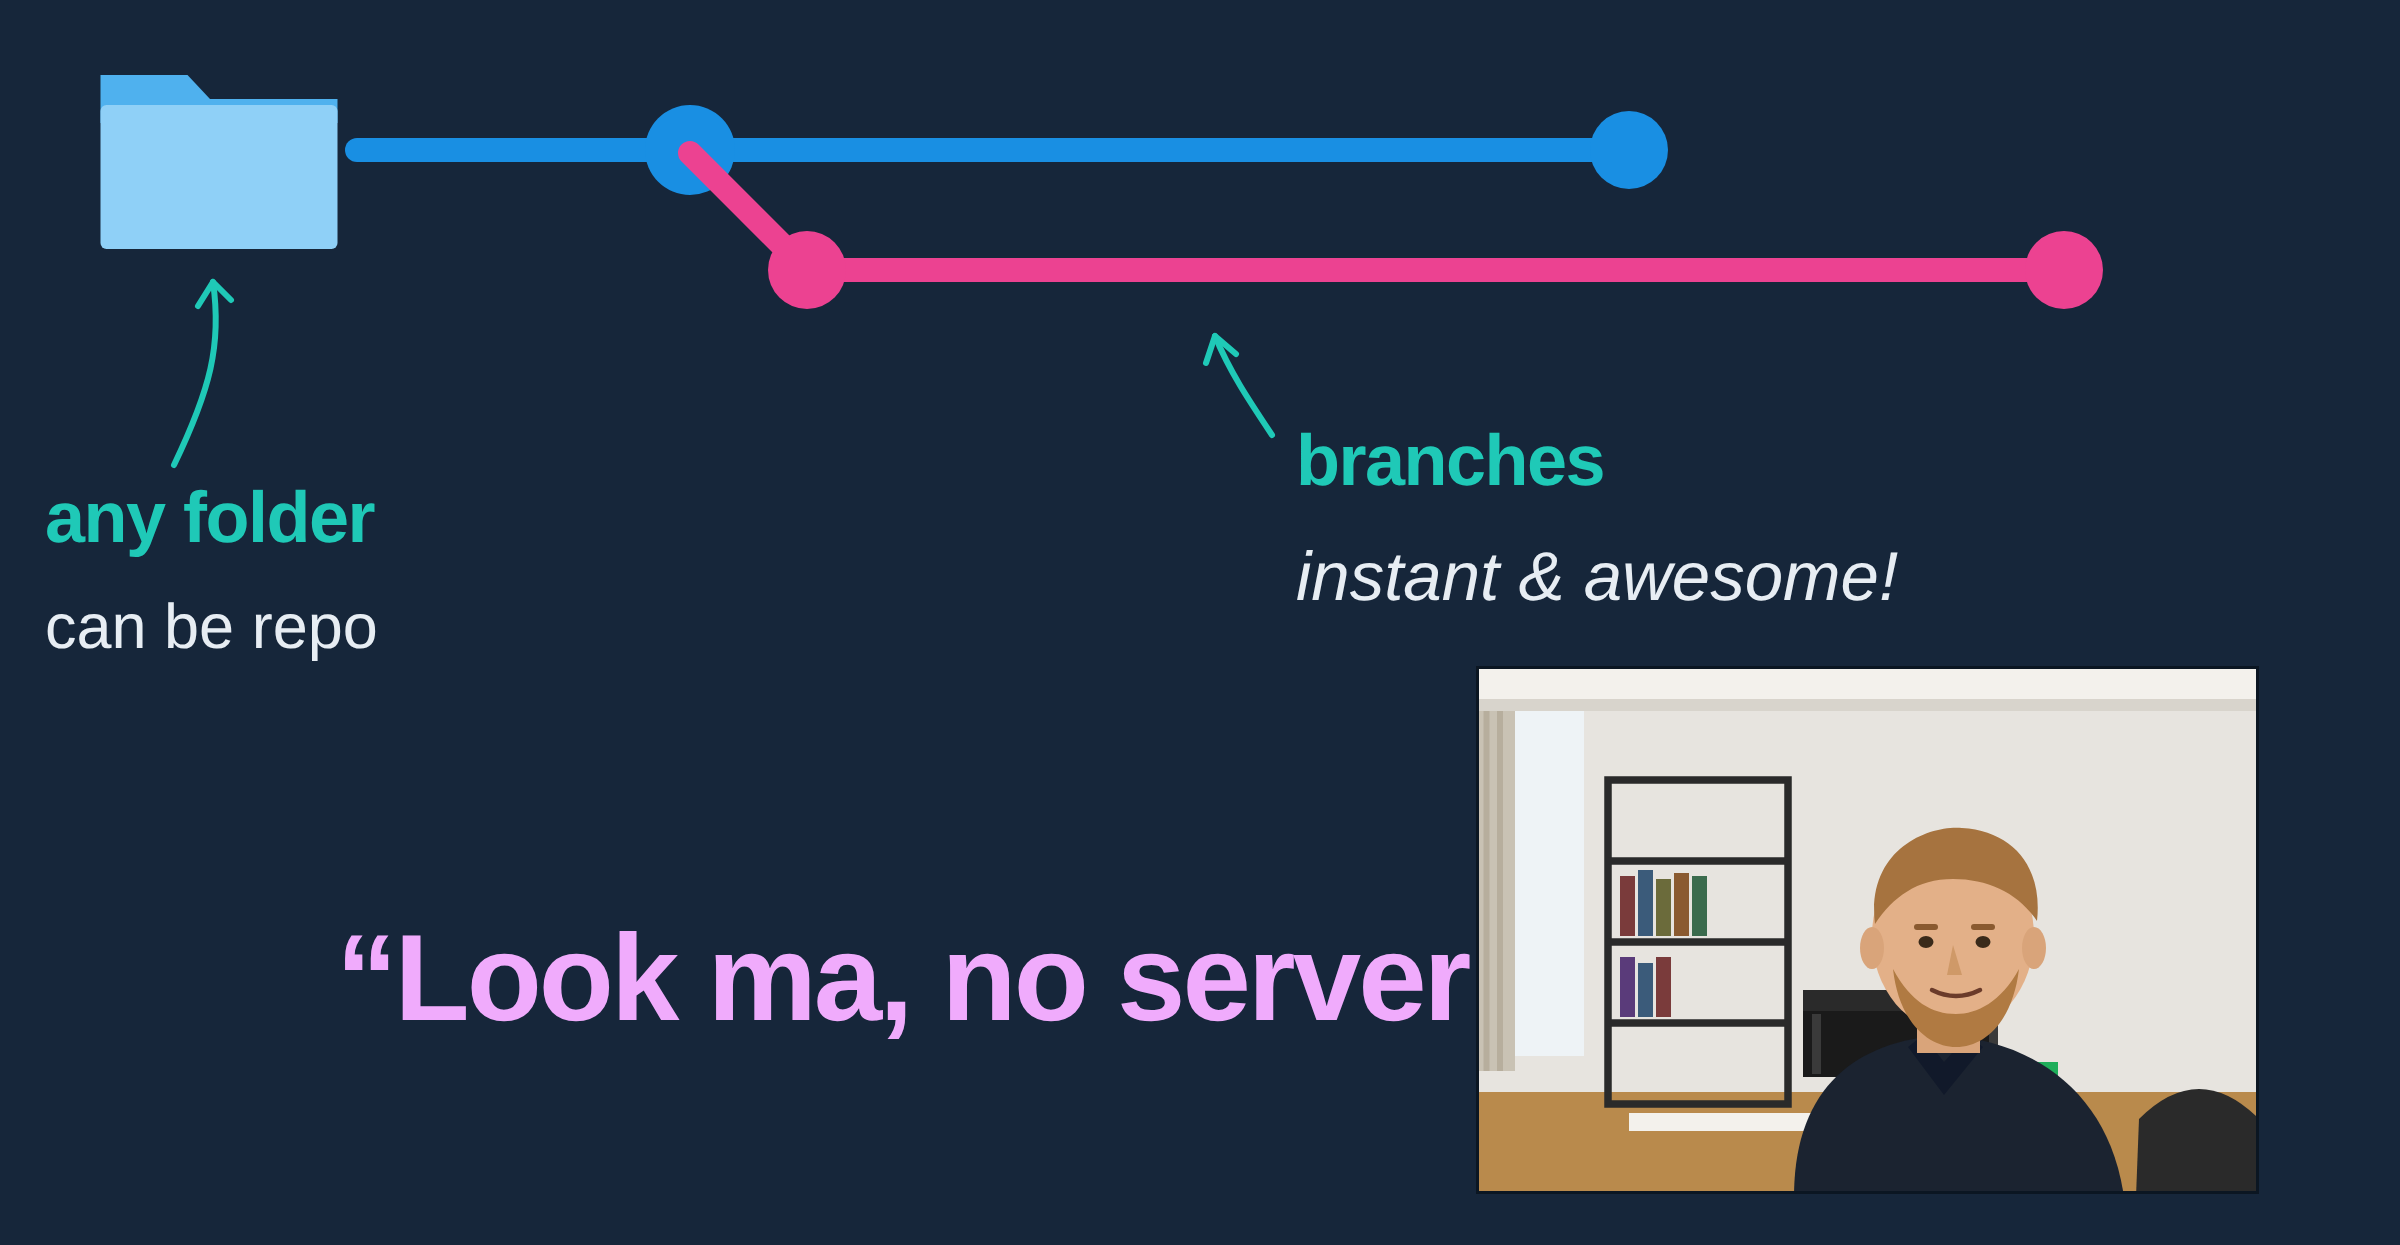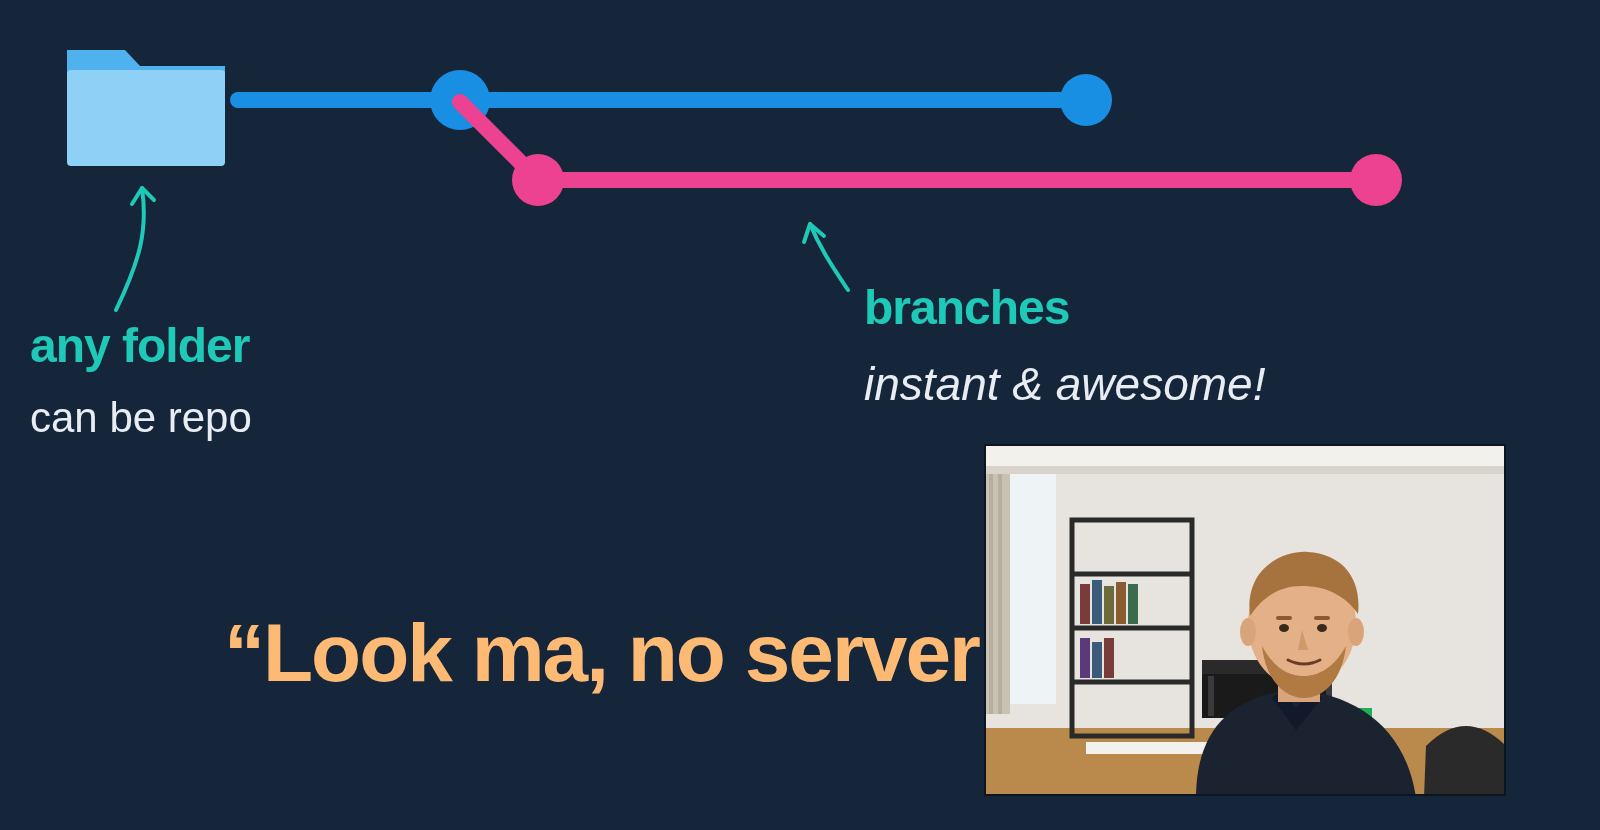--- a/index.html
+++ b/index.html
@@ -51,21 +51,21 @@
     color: #e7edf3;
     font-weight: 400;
     font-size: 46px;
     margin-top: 22px;
     font-style: italic;
   }
   .tagline {
     position: absolute;
     left: 224px;
     top: 606px;
-    color: #fdba74;
+    color: #f0abfc;
     font-weight: 800;
     font-size: 82px;
     letter-spacing: -2px;
     white-space: nowrap;
   }
   
   .speaker-inset {
     position: absolute;
     right: 94px;
     top: 444px;

